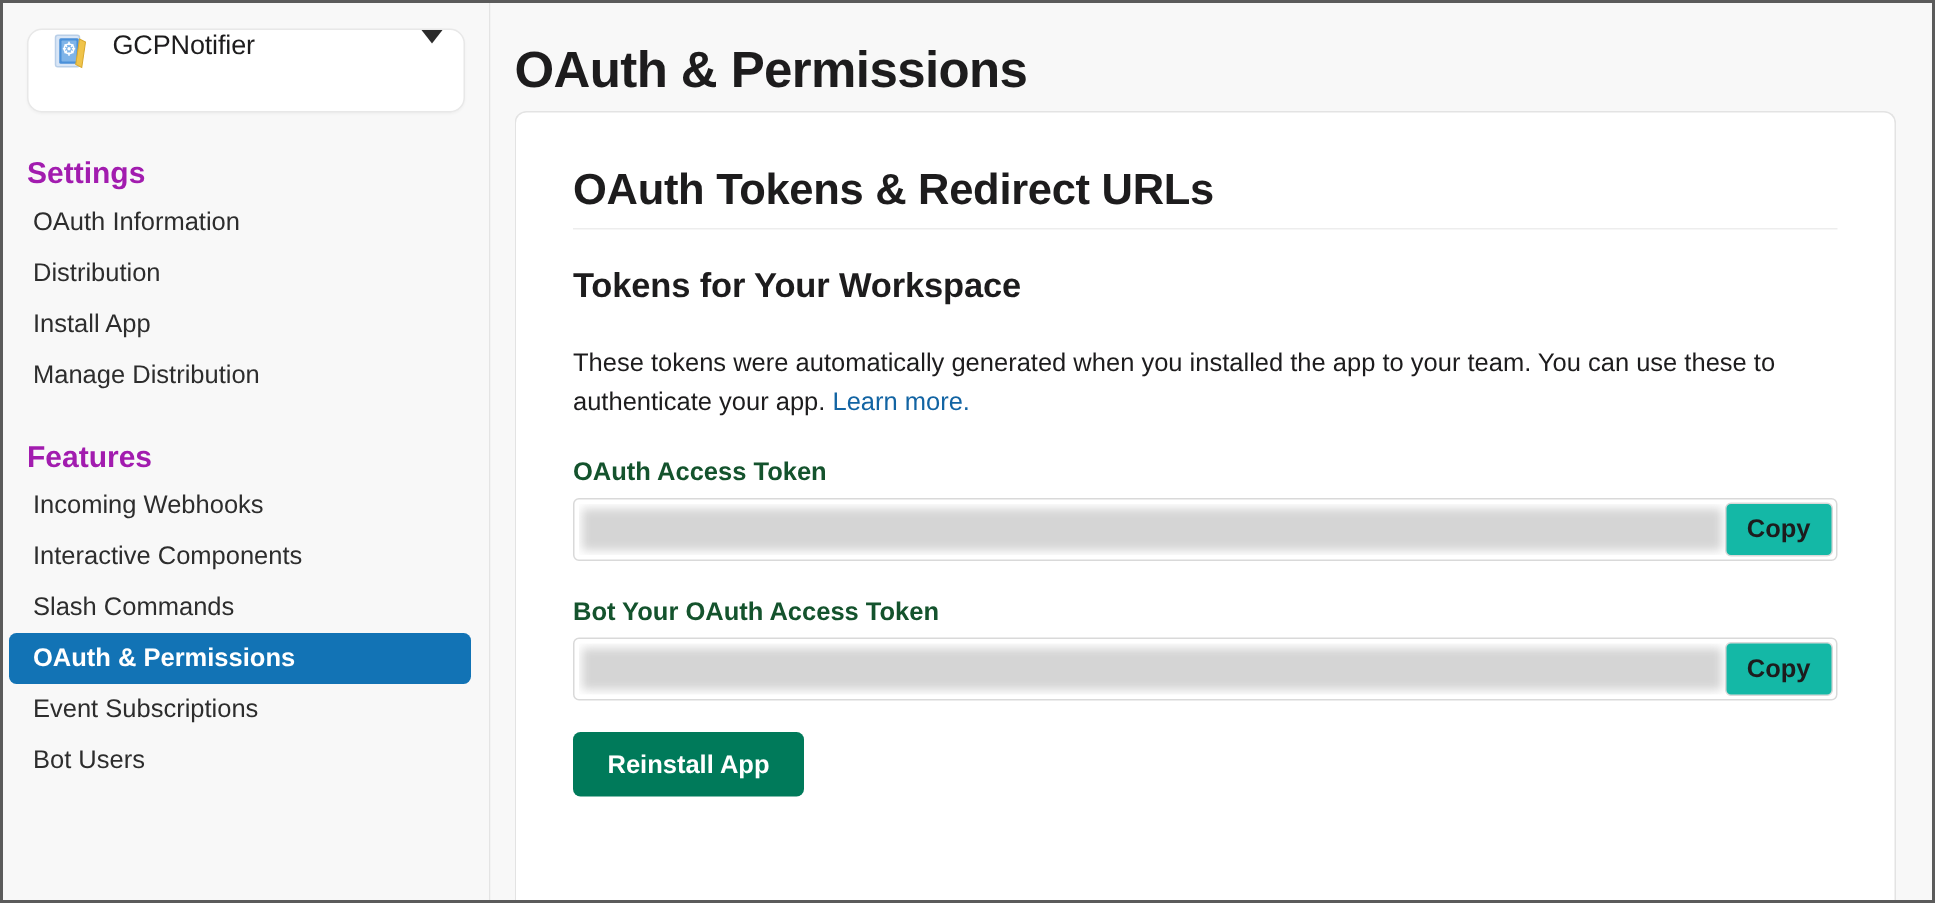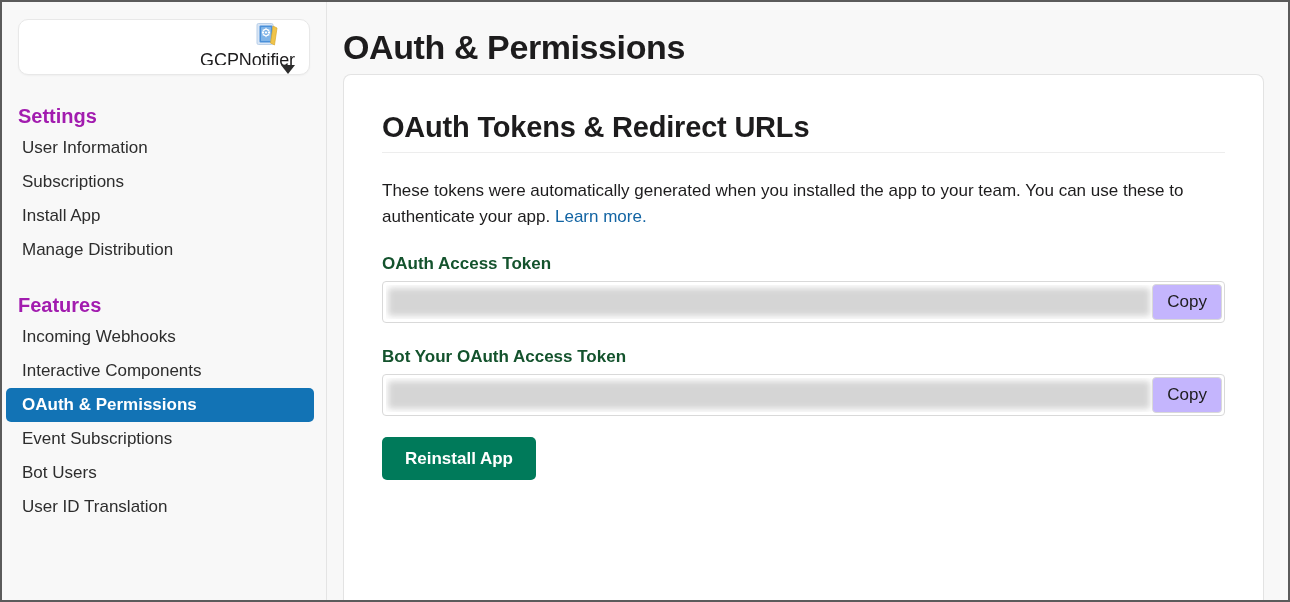--- a/index.html
+++ b/index.html
@@ -31,24 +31,23 @@
     padding: 0;
     position: relative;
   }
   .app-switcher {
     margin: 17px 16px 0 16px;
     height: 56px;
     background: #ffffff;
     border: 1px solid #e8e8e8;
     border-radius: 10px;
     display: flex;
-    align-items: flex-end;
+    align-items: flex-start;
     padding: 0 14px 0 14px;
     box-shadow: 0 1px 2px rgba(0,0,0,0.04);
-    flex-direction: column;
   }
   .app-icon {
     width: 30px; height: 30px;
     flex: 0 0 30px;
     margin-right: 12px;
     position: relative;
   }
   .app-name {
     font-size: 18px;
     color: #1d1c1d;
@@ -182,24 +181,24 @@
     left: 2px; right: 2px; top: 3px; bottom: 3px;
     background: #d5d5d5;
     border-radius: 2px;
     filter: blur(3.2px);
   }
   .copy-btn {
     flex: 0 0 auto;
     min-width: 64px;
     border: 1px solid #d9d9d9;
     border-radius: 4px;
-    background: #c4b5fd;
+    background: #14b8a6;
     margin: 2px 2px 2px 0;
     font-size: 17px;
-    font-weight: normal;
+    font-weight: bold;
     color: #1d1c1d;
     display: flex;
     align-items: center;
     justify-content: center;
     padding: 0 14px;
     cursor: pointer;
   }
   .primary-btn {
     margin-top: 21px;
     background: #007a5a;
@@ -233,43 +232,44 @@
           <path d="M20 6 L24 8 L21.5 25 L17.5 23 Z" fill="#f0c44a"></path>
           <path d="M20 6 L24 8 L21.5 25 L17.5 23 Z" fill="none" stroke="#d9a92f" stroke-width="0.7"></path>
         </svg>
       </span>
       <span class="app-name">GCPNotifier</span>
       <span class="caret"></span>
     </div>
 
     <h2 class="nav-section-title nav-heading-settings">Settings</h2>
     <ul class="nav-list">
-      <li class="nav-item">User Information</li>
-      <li class="nav-item">Subscriptions</li>
+      <li class="nav-item">OAuth Information</li>
+      <li class="nav-item">Distribution</li>
       <li class="nav-item">Install App</li>
       <li class="nav-item">Manage Distribution</li>
     </ul>
 
     <h2 class="nav-section-title nav-heading-features">Features</h2>
     <ul class="nav-list">
       <li class="nav-item">Incoming Webhooks</li>
       <li class="nav-item">Interactive Components</li>
+      <li class="nav-item">Slash Commands</li>
       <li class="nav-item active">OAuth &amp; Permissions</li>
       <li class="nav-item">Event Subscriptions</li>
       <li class="nav-item">Bot Users</li>
-      <li class="nav-item">User ID Translation</li>
     </ul>
   </aside>
 
   <main class="main">
     <h1 class="page-title">OAuth &amp; Permissions</h1>
 
     <section class="card">
       <h2 class="card-title">OAuth Tokens &amp; Redirect URLs</h2>
 
+      <h3 class="section-title">Tokens for Your Workspace</h3>
 
       <p class="section-desc"><span>These tokens were automatically generated when you installed the app to your team. You can use these to authenticate your app. </span><a class="link" href="#">Learn more.</a></p>
 
       <div class="field-label">OAuth Access Token</div>
       <div class="token-row">
         <div class="token-value">
           <div class="token-redaction"></div>
         </div>
         <div class="copy-btn">Copy</div>
       </div>

